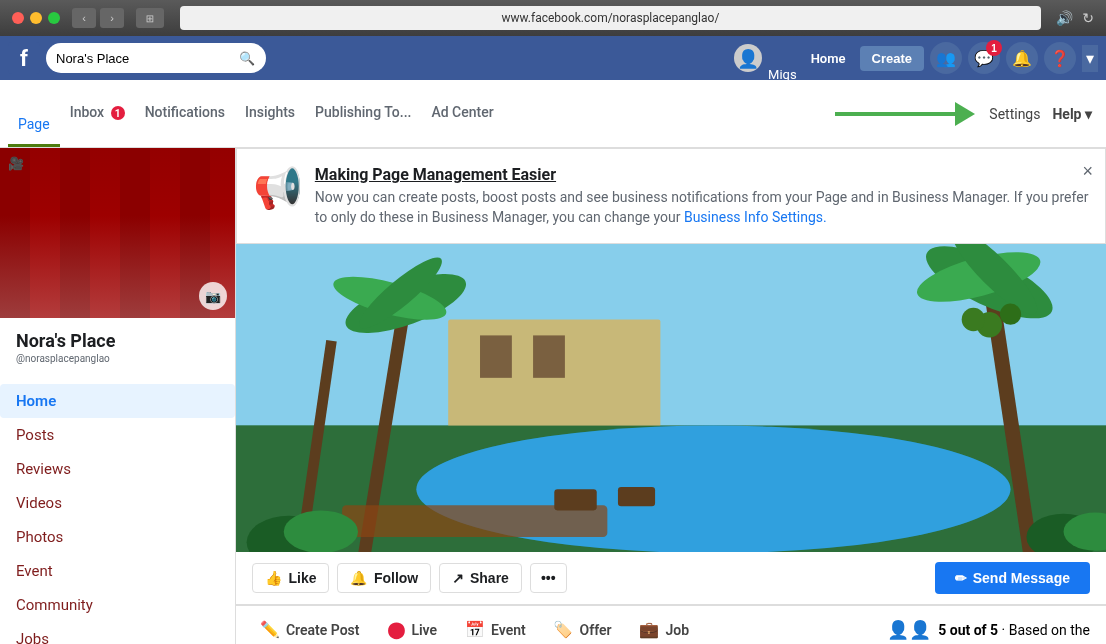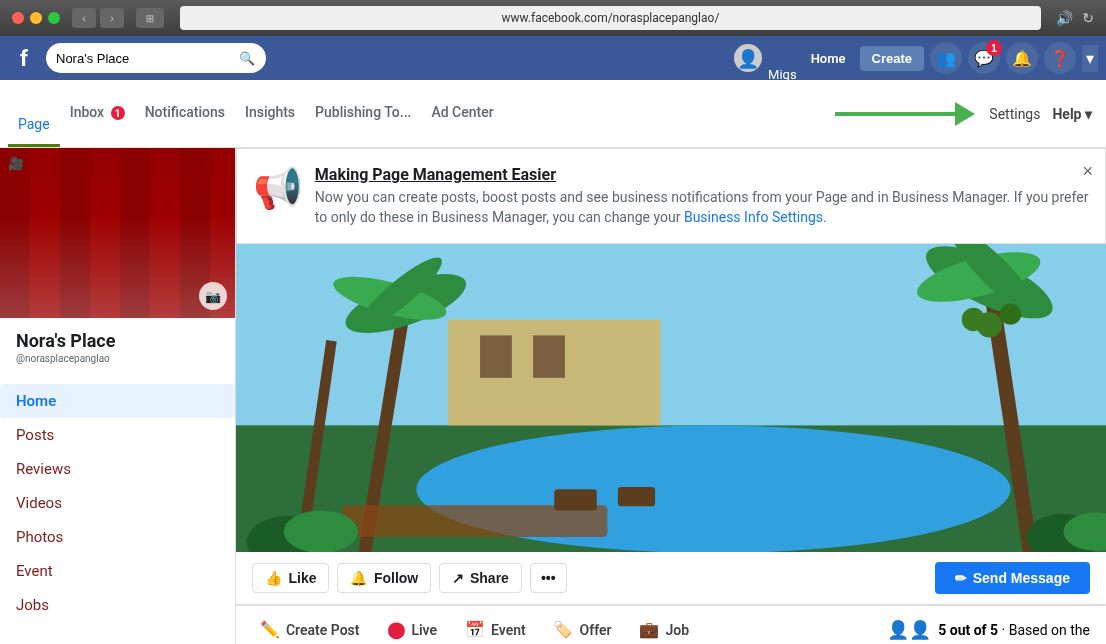--- a/index.html
+++ b/index.html
@@ -422,20 +422,23 @@
         <span>Reviews</span>
       </div>
       <div class="fb-sidebar-item">
         <span>Videos</span>
       </div>
       <div class="fb-sidebar-item">
         <span>Photos</span>
       </div>
       <div class="fb-sidebar-item">
         <span>Event</span>
+      </div>
+      <div class="fb-sidebar-item">
+        <span>Community</span>
       </div>
       <div class="fb-sidebar-item">
         <span>Jobs</span>
       </div>
     </div>
   </div>
 
   <div class="fb-content">
 
     <div class="fb-banner">

